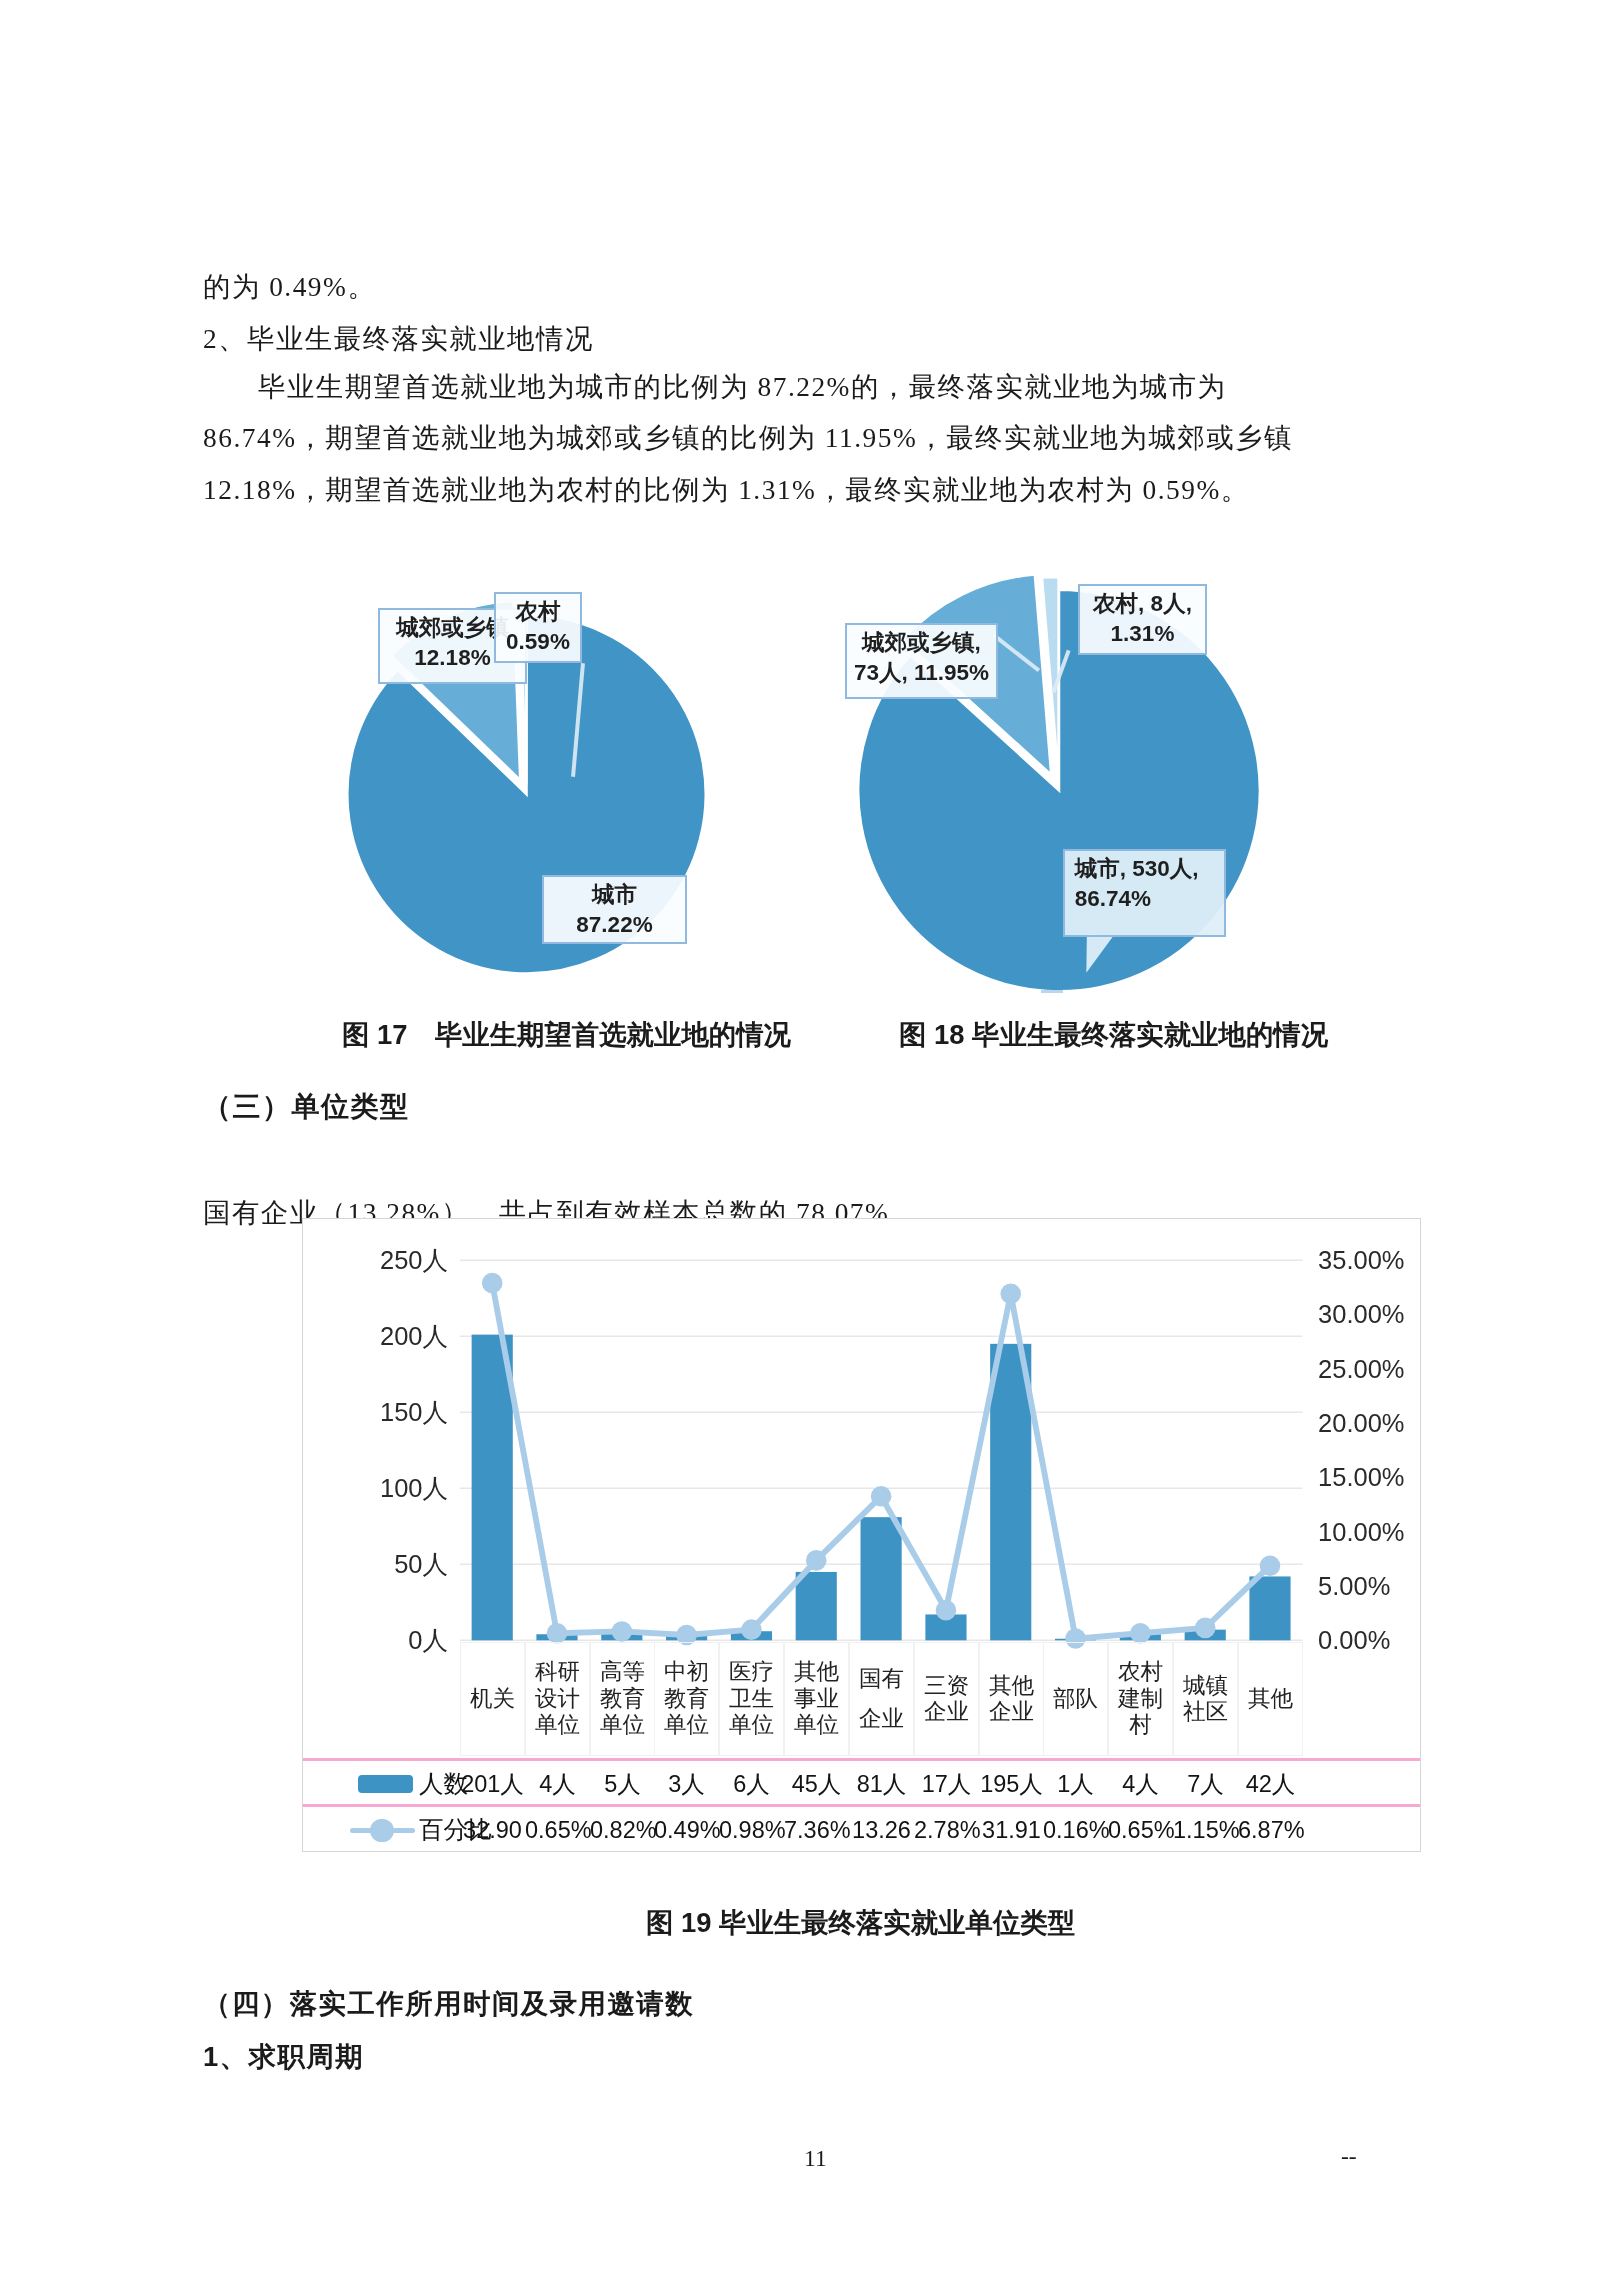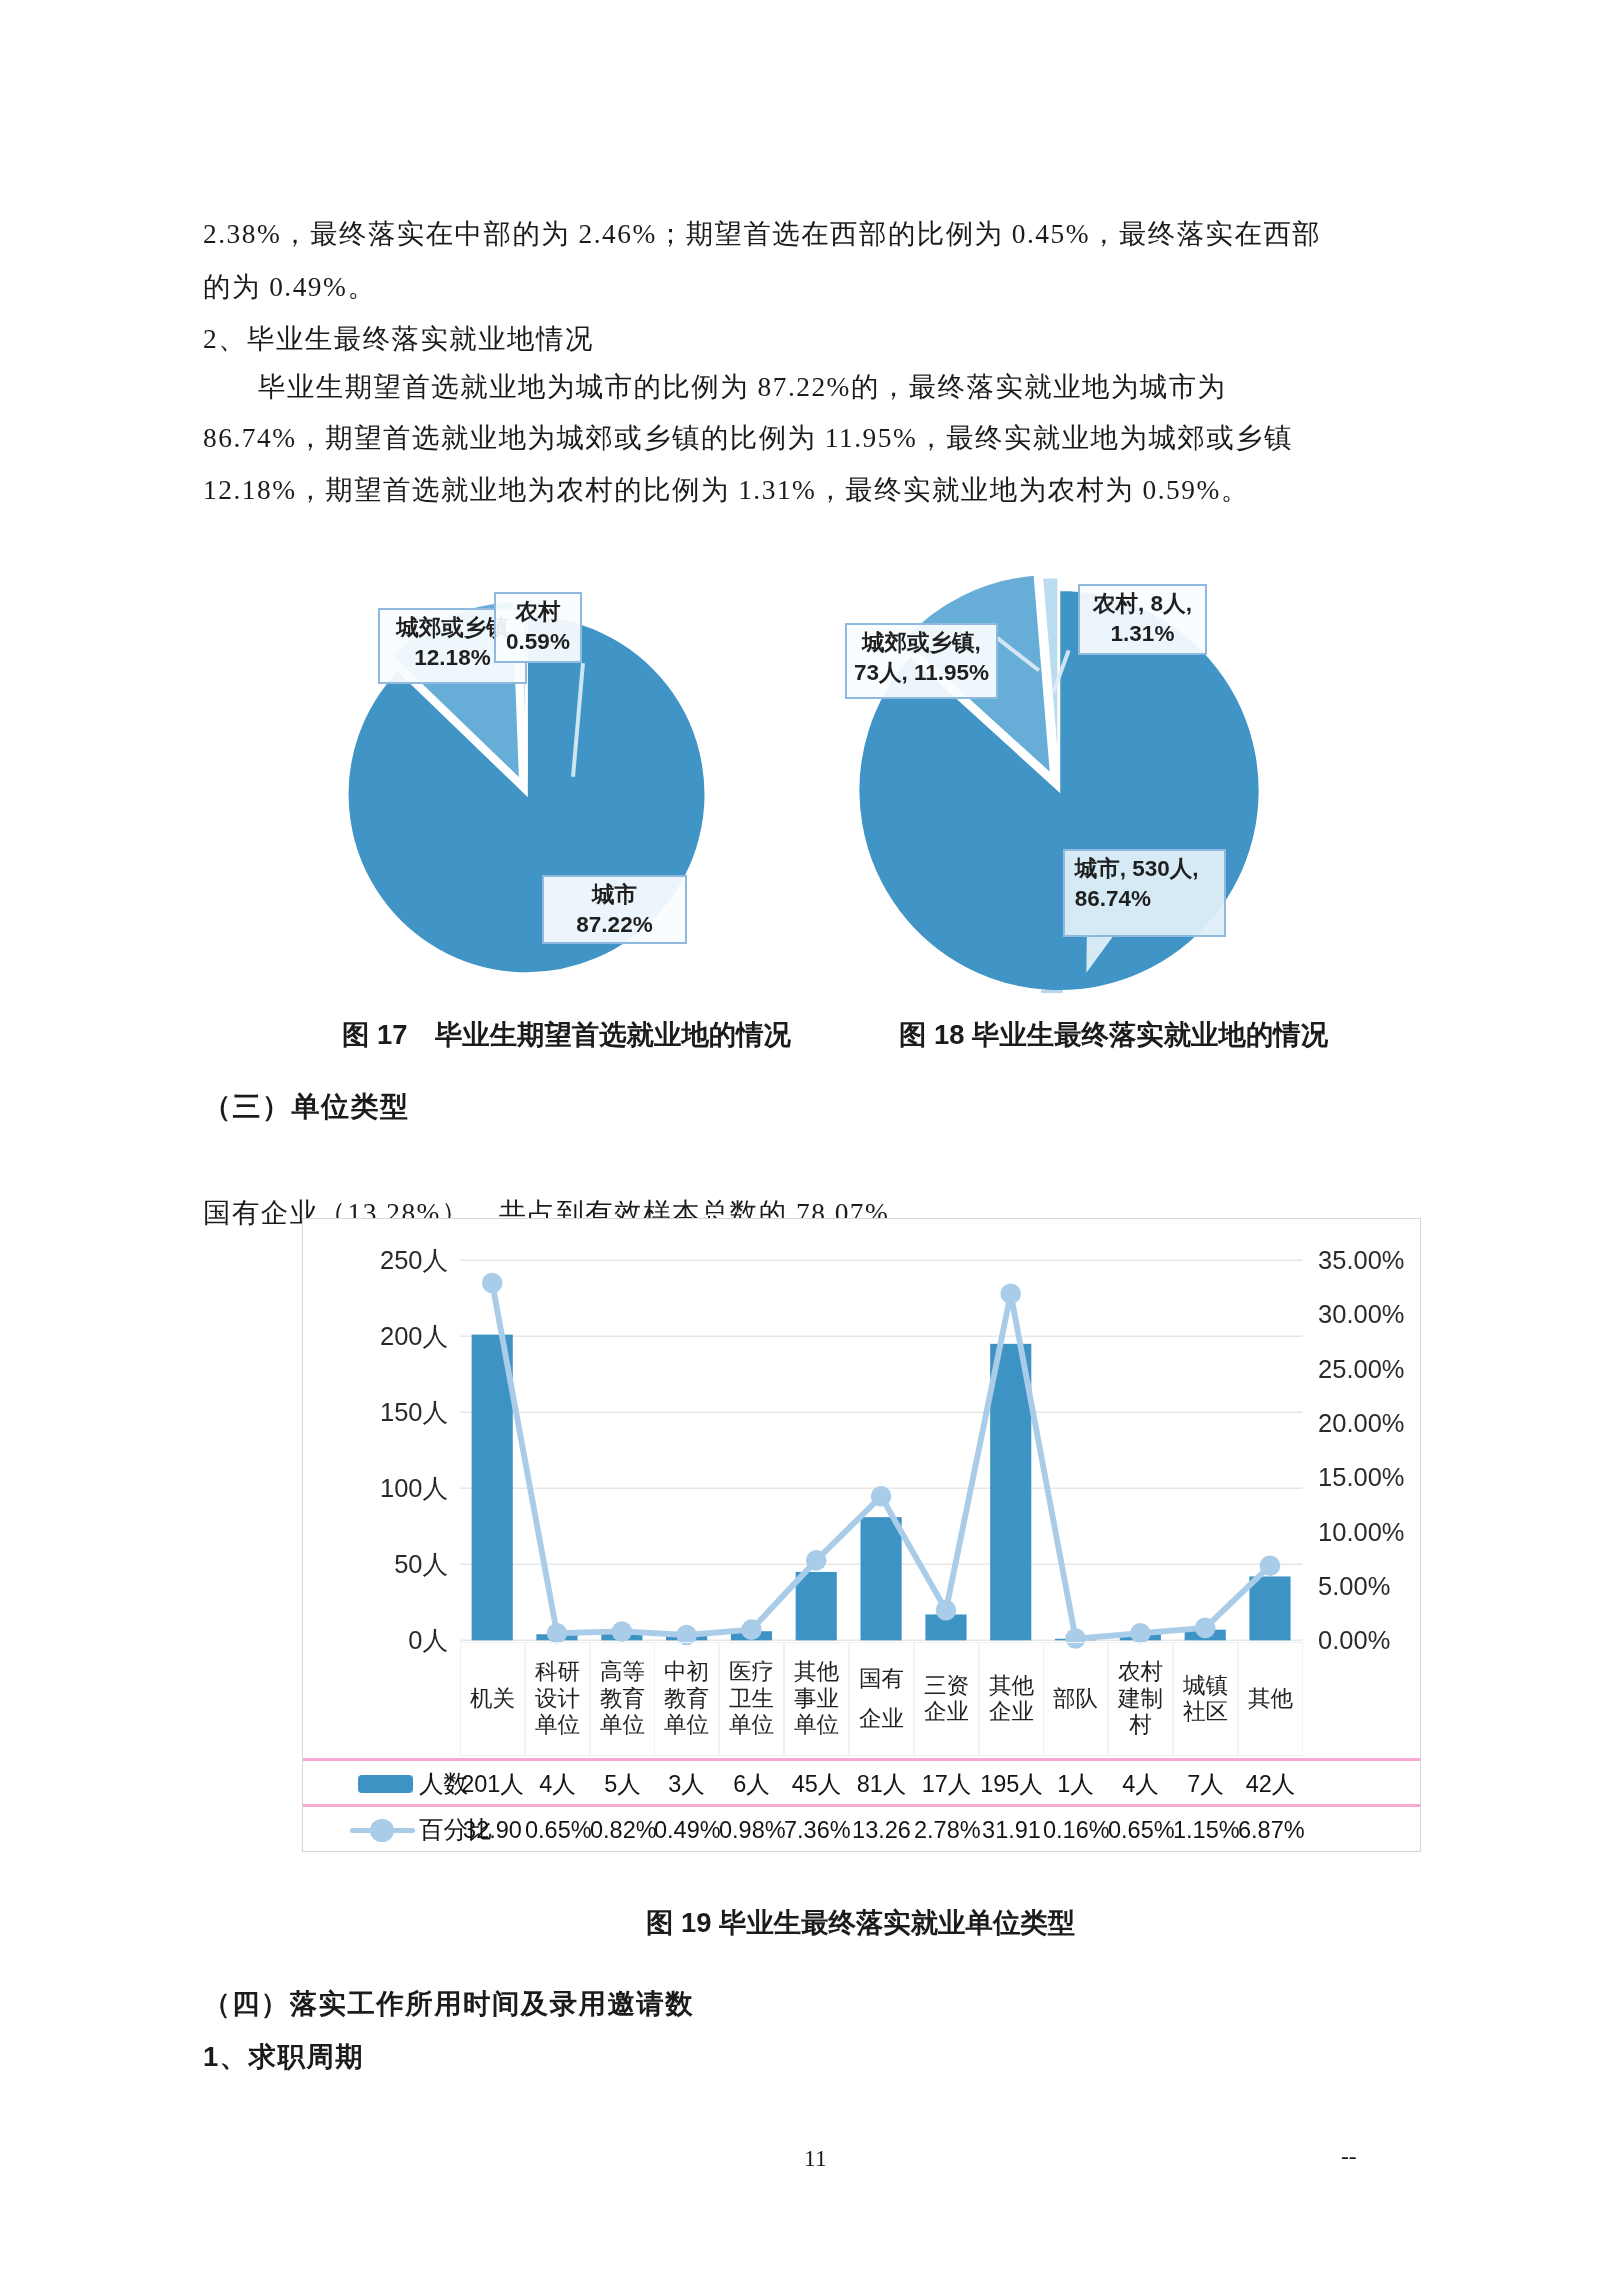--- a/index.html
+++ b/index.html
@@ -53,21 +53,20 @@
                  background:#a9cce9; border-radius:2.9px; }
   .swatch-dot  { position:absolute; left:67px; top:11.8px; width:23.5px; height:23.5px;
                  border-radius:50%; background:#a9cce9; }
   .footer-num { position:absolute; font-size:23.5px; }
 </style>
 </head>
 <body>
 
 <div class="page">
 
-  <div class="tline" style="left:203px; top:216px;">2.38%，最终落实在中部的为 2.46%；期望首选在西部的比例为 0.45%，最终落实在西部</div>
   <div class="tline" style="left:203px; top:269px;">的为 0.49%。</div>
   <div class="tline" style="left:203px; top:321px;">2、毕业生最终落实就业地情况</div>
   <div class="tline" style="left:258px; top:369px;">毕业生期望首选就业地为城市的比例为 87.22%的，最终落实就业地为城市为</div>
   <div class="tline" style="left:203px; top:420px;">86.74%，期望首选就业地为城郊或乡镇的比例为 11.95%，最终实就业地为城郊或乡镇</div>
   <div class="tline" style="left:203px; top:472px;">12.18%，期望首选就业地为农村的比例为 1.31%，最终实就业地为农村为 0.59%。</div>
 
   <svg id="pie17" class="pie-svg" style="left:319px; top:567px;" width="421" height="436" viewBox="0 0 430 445">
       <path d="M 212.0,232.0 L 212.0,49.0 A 183,183 0 1 1 80.3,104.9 Z" fill="#4094c6" stroke="#ffffff" stroke-width="2.5"></path>
       <path d="M 205.5,217.4 L 73.8,90.3 A 183,183 0 0 1 198.6,34.5 Z" fill="#66aed7" stroke="#ffffff" stroke-width="2.5"></path>
       <path d="M 211.8,221.0 L 204.9,38.1 A 183,183 0 0 1 211.7,38.0 Z" fill="#b9dcf0" stroke="#ffffff" stroke-width="2.5"></path>

